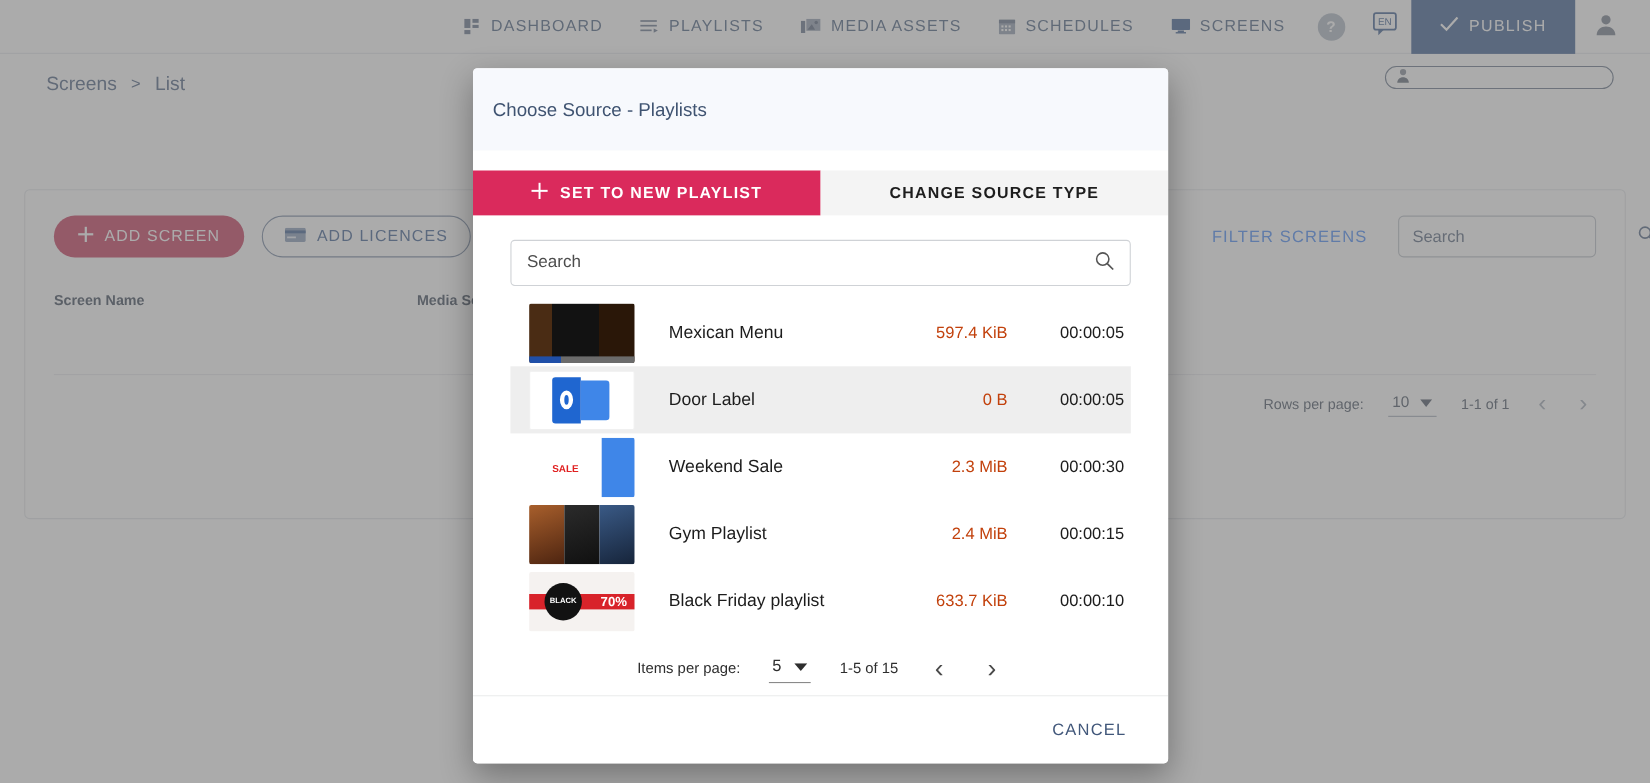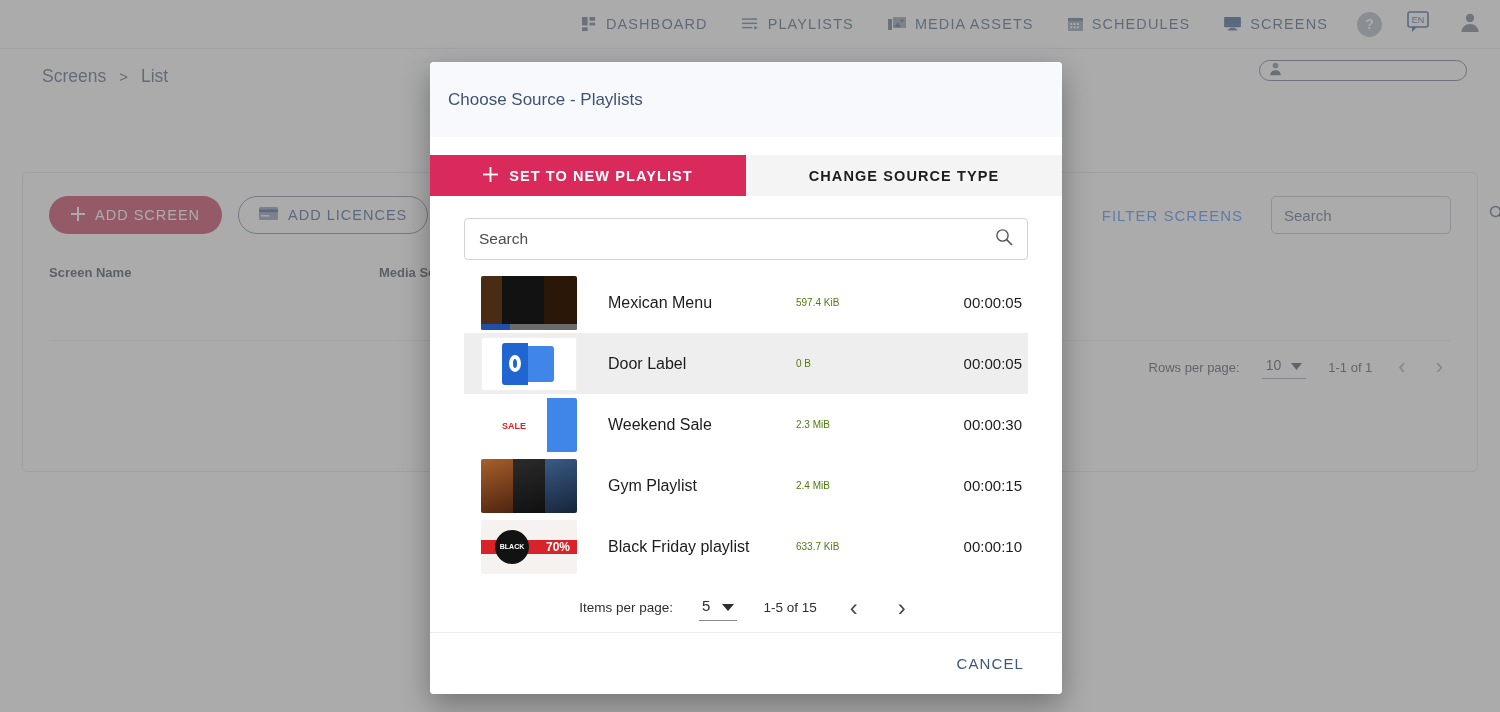--- a/index.html
+++ b/index.html
@@ -21,21 +21,21 @@
     z-index: 40;
     pointer-events: none;
   }
 
   
   .navbar {
     height: 49px; width: 100%;
     background: #ffffff;
     border-bottom: 1px solid #e3e6ea;
     display: flex; align-items: center; justify-content: flex-end;
-    padding-right: 2px;
+    padding-right: 12px;
     position: relative;
   }
   .nav-items { display: flex; align-items: center; height: 49px; }
   .nav-item {
     display: flex; align-items: center; gap: 9px;
     padding: 0 17px; height: 49px;
     color: #3c5578; font-size: 14.5px; letter-spacing: 1.1px;
     cursor: pointer;
   }
   .nav-icon { display: inline-flex; align-items: center; }
@@ -230,21 +230,21 @@
   .thumb {
     width: 96px; height: 54px; flex: none;
     border-radius: 2px; overflow: hidden;
     display: flex;
   }
   .thumb.padded {
     background: #ffffff; align-items: center; justify-content: center;
     border: 1px solid #f0f0f0;
   }
   .p-title { flex: 1; padding-left: 31px; font-size: 16px; color: #1c1c1c; }
-  .p-size  { width: 120px; font-size: 10px; color: #4d7c0f; }
+  .p-size  { width: 120px; text-align: right; font-size: 15px; color: #c2410c; }
   .p-dur   { width: 112px; text-align: right; font-size: 15px; color: #1c1c1c;
              padding-right: 6px; }
 
   .m-paginator {
     display: flex; align-items: center; justify-content: center;
     gap: 26px; height: 60px; font-size: 13.5px; color: #2e2e2e;
     margin-top: 6px;
   }
   .m-pg-select {
     display: flex; align-items: center; gap: 12px;
@@ -379,20 +379,28 @@
       <div class="lang-btn">
         <span>
           <svg width="28" height="28" viewBox="0 0 28 28">
             <rect x="4" y="4" width="20" height="15" rx="2" fill="none" stroke="#2e5288" stroke-width="1.6"></rect>
             <polygon points="8,19 8,24 13,19" fill="#2e5288"></polygon>
             <text x="14" y="15" font-family="Liberation Sans, sans-serif" font-size="9" fill="#2e5288" text-anchor="middle">EN</text>
           </svg>
         </span>
       </div>
 
+      <div class="publish-btn">
+        <span>
+          <svg width="17" height="14" viewBox="0 0 17 14">
+              <polyline points="1,7 6,12 16,1" fill="none" stroke="#ffffff" stroke-width="2"></polyline>
+            </svg>
+        </span>
+        <span>PUBLISH</span>
+      </div>
 
       <div class="avatar-btn">
         <span>
           <svg width="22" height="22" viewBox="0 0 22 22">
               <circle cx="11" cy="7" r="4.2" fill="#6a7383"></circle>
               <path d="M2.5 21c0-5 4-8 8.5-8s8.5 3 8.5 8z" fill="#6a7383"></path>
             </svg>
         </span>
       </div>
 

